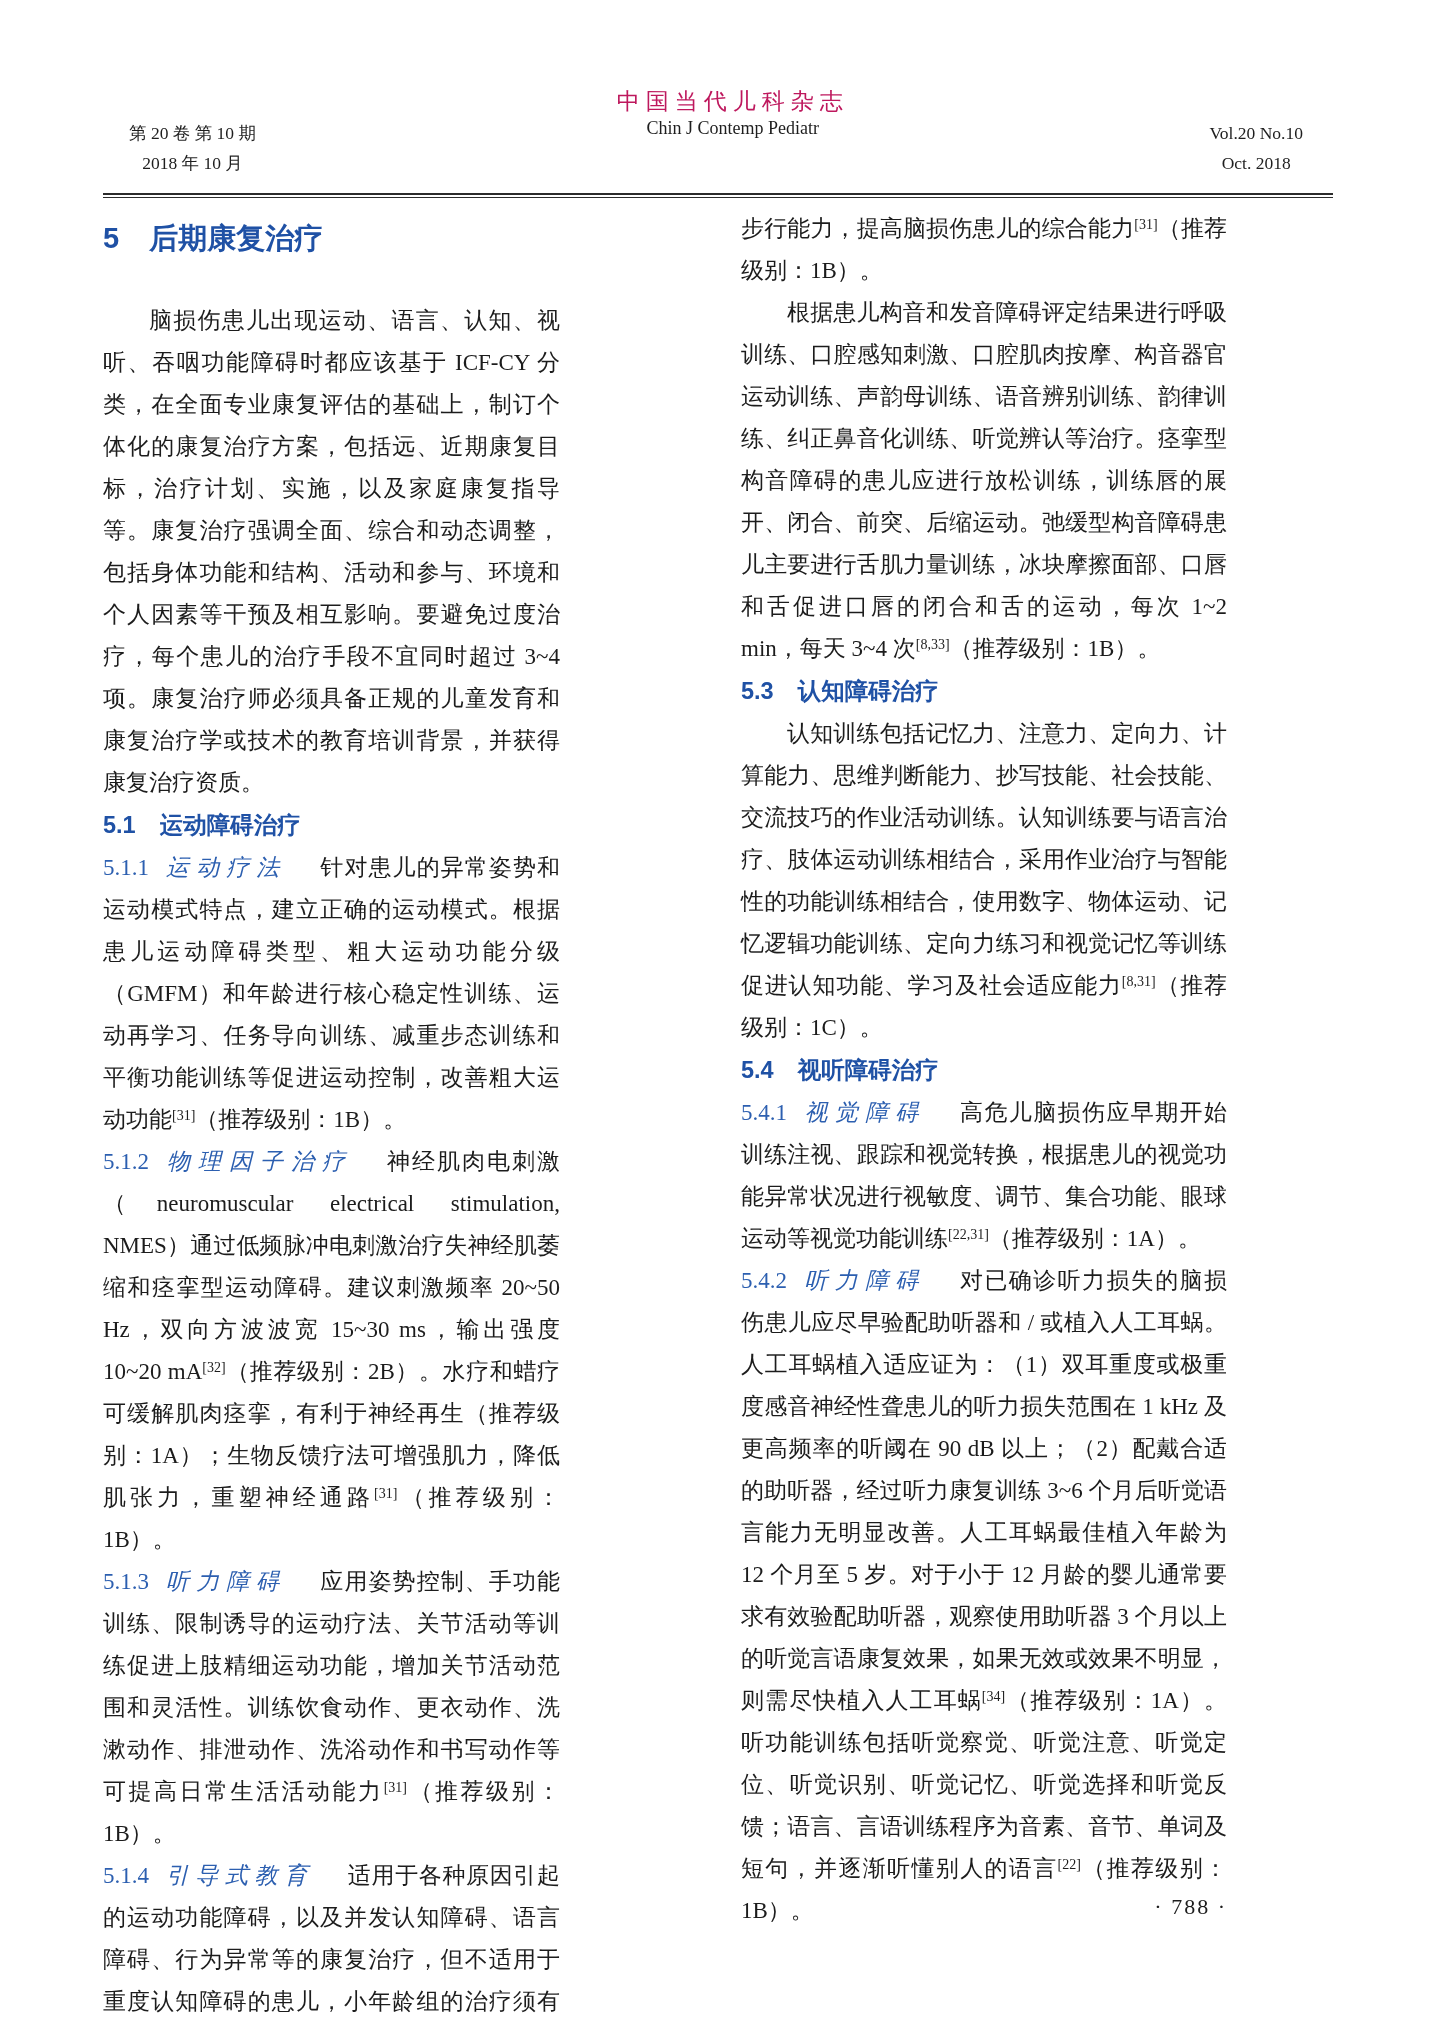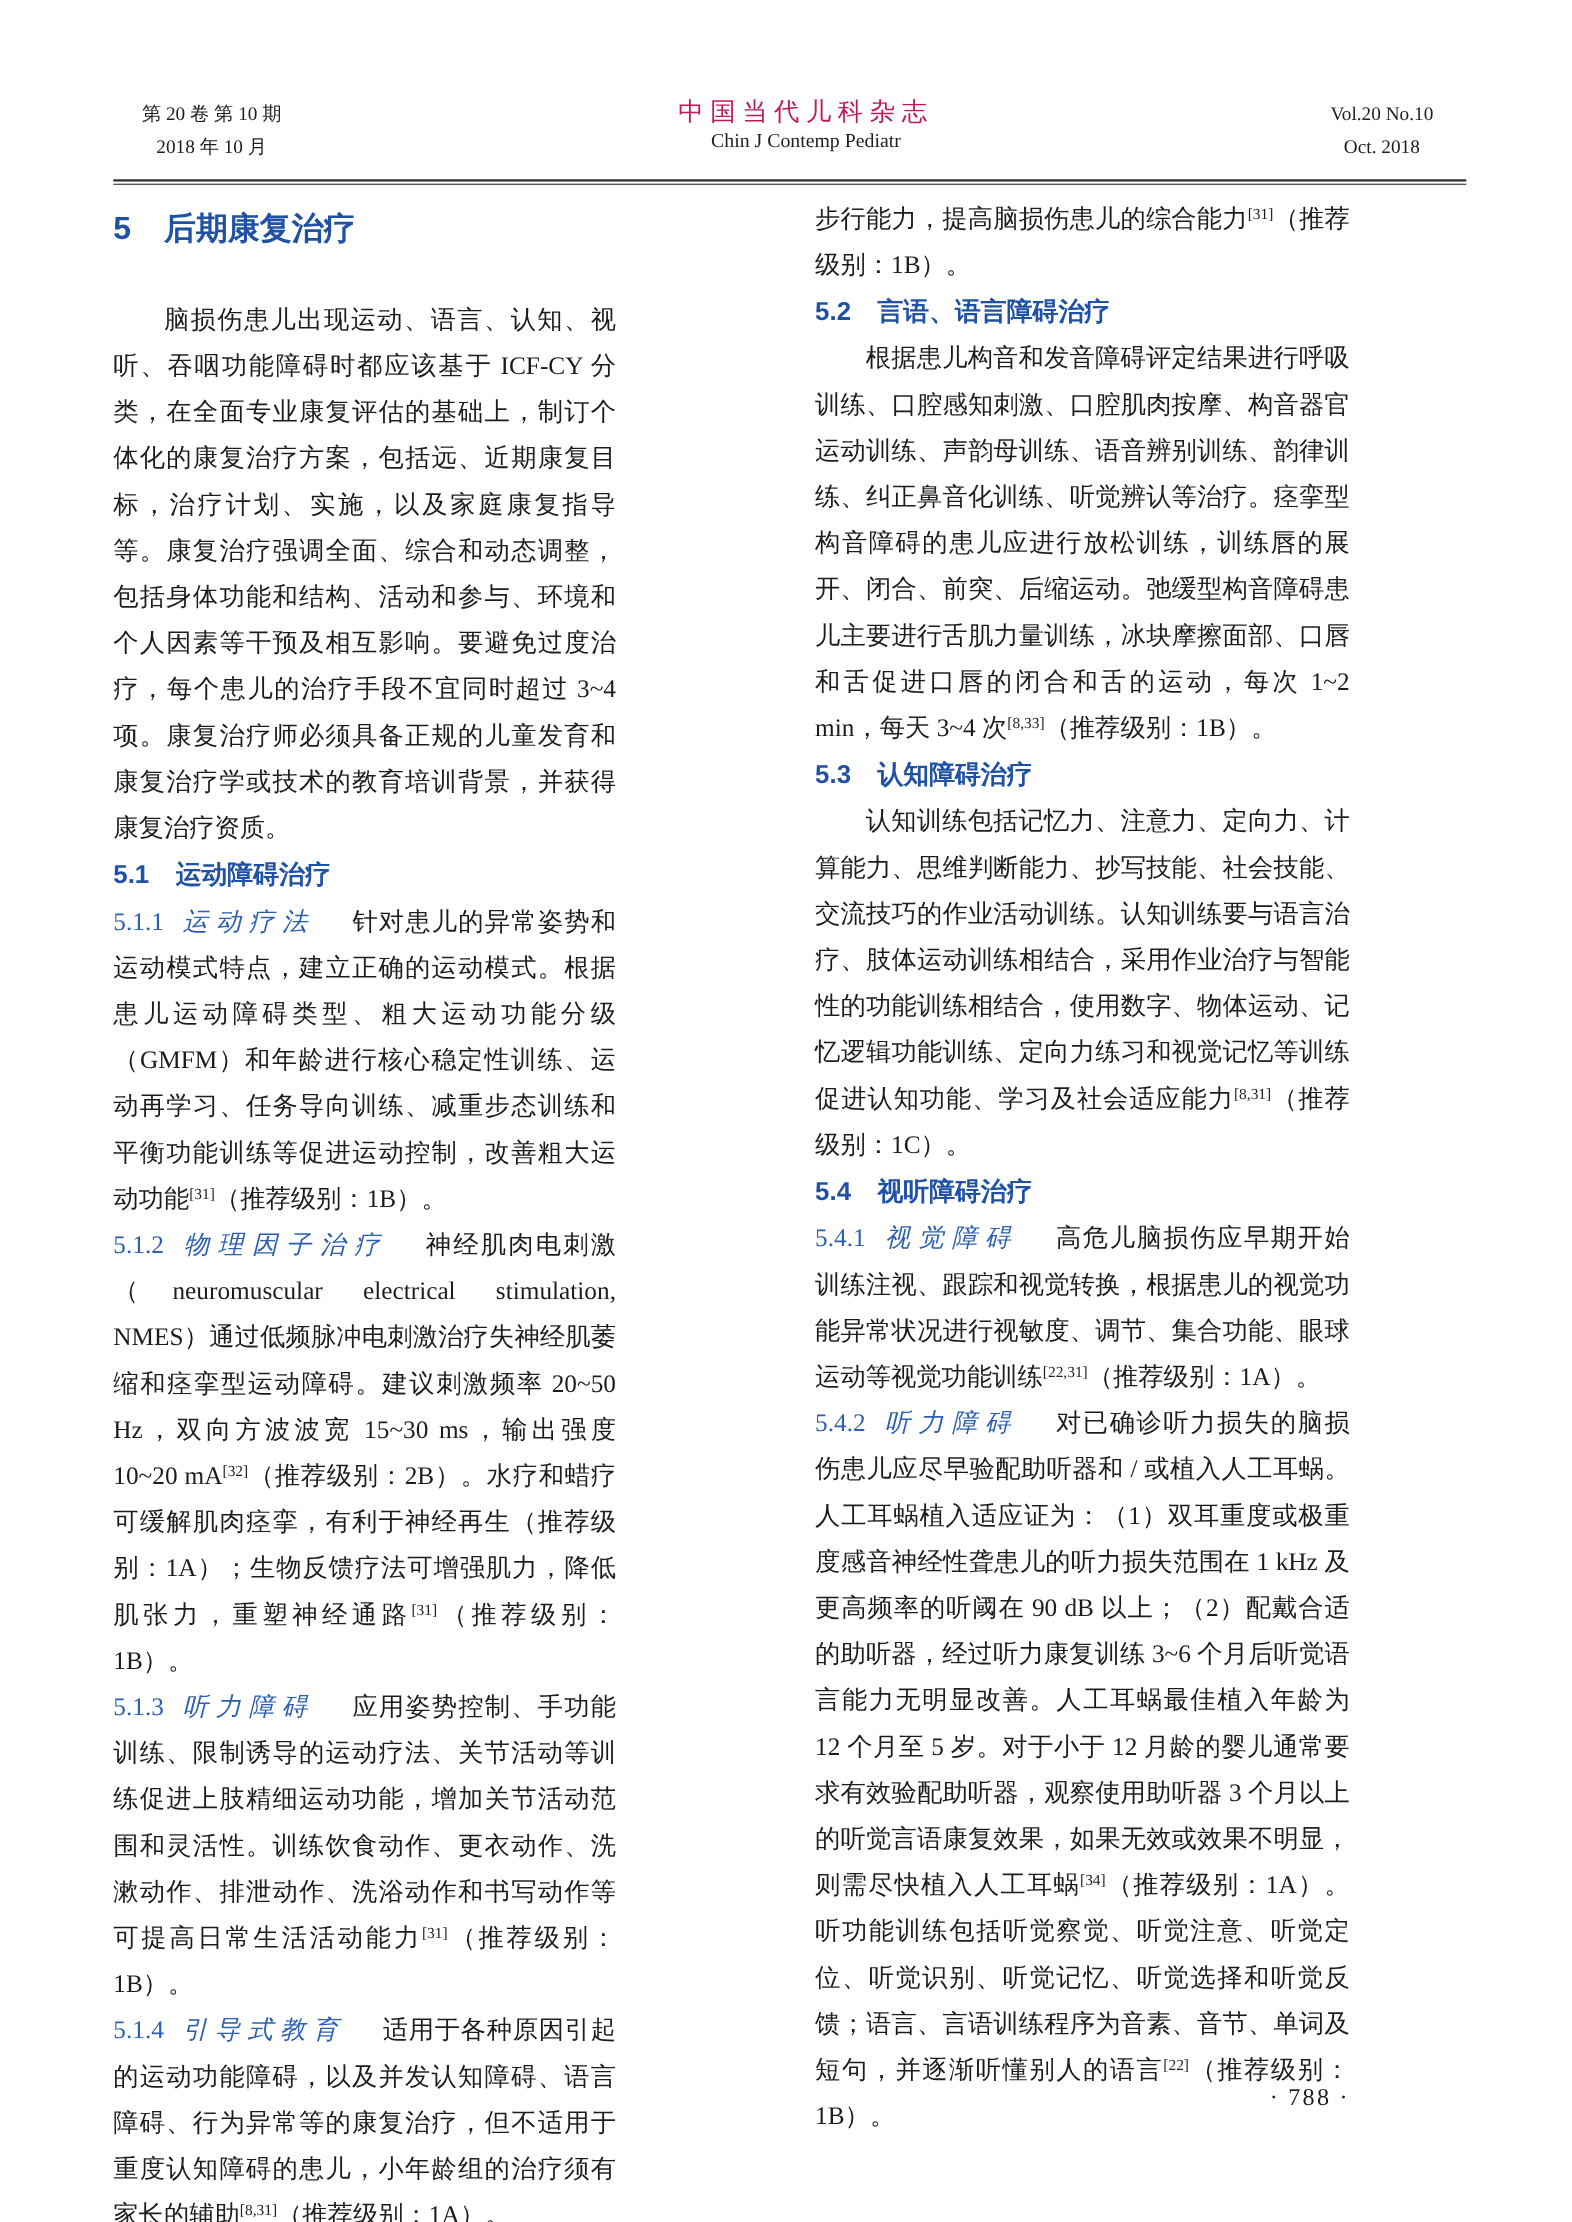--- a/index.html
+++ b/index.html
@@ -3,21 +3,21 @@
 <meta charset="utf-8">
 <style>
   html,body{margin:0;padding:0;}
   body{
     width:1429px;height:2020px;background:#ffffff;position:relative;overflow:hidden;
     font-family:"Liberation Serif","DejaVu Serif",serif;color:var(--ink,#1c1c1c);
   }
   .content{position:absolute;left:103px;top:0;width:1230px;}
   
   .journal-header{margin-top:88px;display:flex;justify-content:space-between;align-items:flex-start;}
-  .jh-left,.jh-right{text-align:center;font-size:17.5px;line-height:30px;color:#1e1e1e;}
+  .jh-left,.jh-right{text-align:center;font-size:17.5px;line-height:30px;color:#1e1e1e;margin-top:30px;}
   .jh-left{margin-left:26px;}
   .jh-right{margin-right:30px;}
   .jh-center{text-align:center;}
   .jh-center .cn{font-size:23px;line-height:27px;letter-spacing:6px;color:#be185d;}
   .jh-center .en{font-size:18px;line-height:27px;color:#1e1e1e;}
   .rule{margin-top:15px;height:2px;border-top:2.6px solid var(--rule,#2b2b2b);border-bottom:1.2px solid var(--rule,#2b2b2b);}
   
   .columns{display:flex;margin-top:10px;}
   .col{text-align:justify;font-size:23px;line-height:42px;color:var(--ink,#1c1c1c);}
   .col-left{width:457px;margin-right:181px;}
@@ -64,21 +64,20 @@
         <div class="h1"><span class="num">5</span><span class="ttl">后期康复治疗</span></div>
         <p class="para indent">脑损伤患儿出现运动、语言、认知、视听、吞咽功能障碍时都应该基于 ICF-CY 分类，在全面专业康复评估的基础上，制订个体化的康复治疗方案，包括远、近期康复目标，治疗计划、实施，以及家庭康复指导等。康复治疗强调全面、综合和动态调整，包括身体功能和结构、活动和参与、环境和个人因素等干预及相互影响。要避免过度治疗，每个患儿的治疗手段不宜同时超过 3~4 项。康复治疗师必须具备正规的儿童发育和康复治疗学或技术的教育培训背景，并获得康复治疗资质。</p>
         <div class="h2"><span class="num">5.1</span><span class="ttl">运动障碍治疗</span></div>
         <p class="para"><span class="runin-num">5.1.1</span><span class="runin-head">运动疗法</span>针对患儿的异常姿势和运动模式特点，建立正确的运动模式。根据患儿运动障碍类型、粗大运动功能分级（GMFM）和年龄进行核心稳定性训练、运动再学习、任务导向训练、减重步态训练和平衡功能训练等促进运动控制，改善粗大运动功能<sup class="ref">[31]</sup>（推荐级别：1B）。</p>
         <p class="para"><span class="runin-num">5.1.2</span><span class="runin-head">物理因子治疗</span>神经肌肉电刺激（neuromuscular electrical stimulation, NMES）通过低频脉冲电刺激治疗失神经肌萎缩和痉挛型运动障碍。建议刺激频率 20~50 Hz，双向方波波宽 15~30 ms，输出强度 10~20 mA<sup class="ref">[32]</sup>（推荐级别：2B）。水疗和蜡疗可缓解肌肉痉挛，有利于神经再生（推荐级别：1A）；生物反馈疗法可增强肌力，降低肌张力，重塑神经通路<sup class="ref">[31]</sup>（推荐级别：1B）。</p>
         <p class="para"><span class="runin-num">5.1.3</span><span class="runin-head">听力障碍</span>应用姿势控制、手功能训练、限制诱导的运动疗法、关节活动等训练促进上肢精细运动功能，增加关节活动范围和灵活性。训练饮食动作、更衣动作、洗漱动作、排泄动作、洗浴动作和书写动作等可提高日常生活活动能力<sup class="ref">[31]</sup>（推荐级别：1B）。</p>
         <p class="para"><span class="runin-num">5.1.4</span><span class="runin-head">引导式教育</span>适用于各种原因引起的运动功能障碍，以及并发认知障碍、语言障碍、行为异常等的康复治疗，但不适用于重度认知障碍的患儿，小年龄组的治疗须有家长的辅助<sup class="ref">[8,31]</sup>（推荐级别：1A）。</p>
       </div>
     <div class="col col-right">
         <p class="para">步行能力，提高脑损伤患儿的综合能力<sup class="ref">[31]</sup>（推荐级别：1B）。</p>
-        <div class="h2"><span class="num">5.2</span><span class="ttl">言语、语言障碍治疗</span></div>
         <p class="para indent">根据患儿构音和发音障碍评定结果进行呼吸训练、口腔感知刺激、口腔肌肉按摩、构音器官运动训练、声韵母训练、语音辨别训练、韵律训练、纠正鼻音化训练、听觉辨认等治疗。痉挛型构音障碍的患儿应进行放松训练，训练唇的展开、闭合、前突、后缩运动。弛缓型构音障碍患儿主要进行舌肌力量训练，冰块摩擦面部、口唇和舌促进口唇的闭合和舌的运动，每次 1~2 min，每天 3~4 次<sup class="ref">[8,33]</sup>（推荐级别：1B）。</p>
         <div class="h2"><span class="num">5.3</span><span class="ttl">认知障碍治疗</span></div>
         <p class="para indent">认知训练包括记忆力、注意力、定向力、计算能力、思维判断能力、抄写技能、社会技能、交流技巧的作业活动训练。认知训练要与语言治疗、肢体运动训练相结合，采用作业治疗与智能性的功能训练相结合，使用数字、物体运动、记忆逻辑功能训练、定向力练习和视觉记忆等训练促进认知功能、学习及社会适应能力<sup class="ref">[8,31]</sup>（推荐级别：1C）。</p>
         <div class="h2"><span class="num">5.4</span><span class="ttl">视听障碍治疗</span></div>
         <p class="para"><span class="runin-num">5.4.1</span><span class="runin-head">视觉障碍</span>高危儿脑损伤应早期开始训练注视、跟踪和视觉转换，根据患儿的视觉功能异常状况进行视敏度、调节、集合功能、眼球运动等视觉功能训练<sup class="ref">[22,31]</sup>（推荐级别：1A）。</p>
         <p class="para"><span class="runin-num">5.4.2</span><span class="runin-head">听力障碍</span>对已确诊听力损失的脑损伤患儿应尽早验配助听器和 / 或植入人工耳蜗。人工耳蜗植入适应证为：（1）双耳重度或极重度感音神经性聋患儿的听力损失范围在 1 kHz 及更高频率的听阈在 90 dB 以上；（2）配戴合适的助听器，经过听力康复训练 3~6 个月后听觉语言能力无明显改善。人工耳蜗最佳植入年龄为 12 个月至 5 岁。对于小于 12 月龄的婴儿通常要求有效验配助听器，观察使用助听器 3 个月以上的听觉言语康复效果，如果无效或效果不明显，则需尽快植入人工耳蜗<sup class="ref">[34]</sup>（推荐级别：1A）。听功能训练包括听觉察觉、听觉注意、听觉定位、听觉识别、听觉记忆、听觉选择和听觉反馈；语言、言语训练程序为音素、音节、单词及短句，并逐渐听懂别人的语言<sup class="ref">[22]</sup>（推荐级别：1B）。</p>
       </div>
   </div>
 
 </div>

